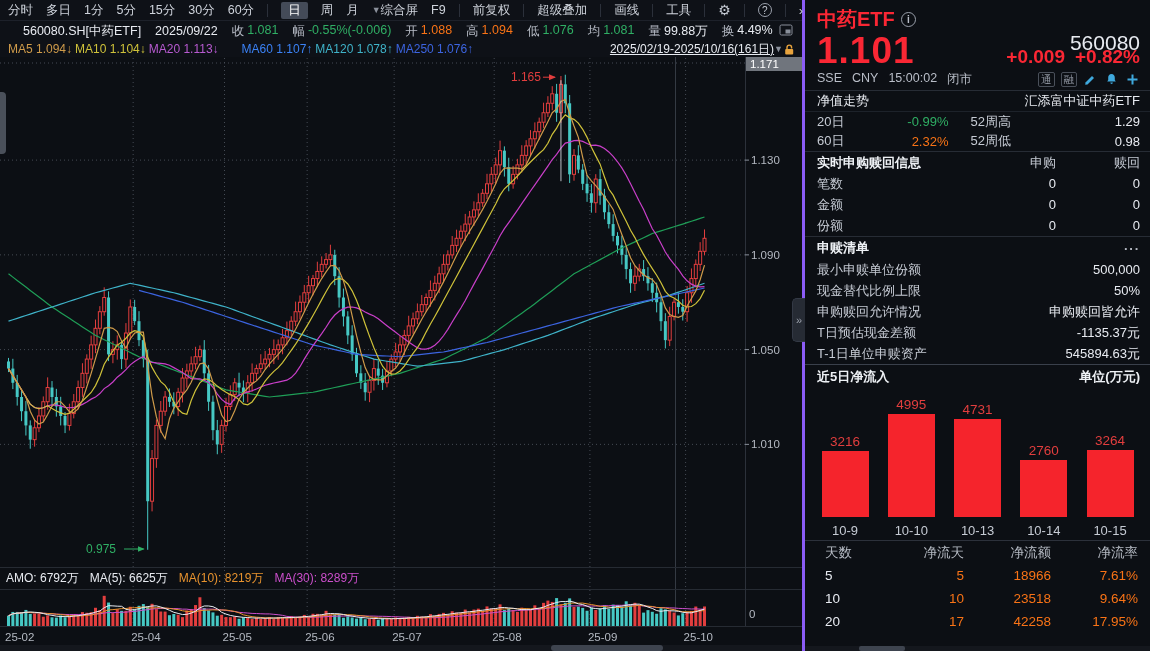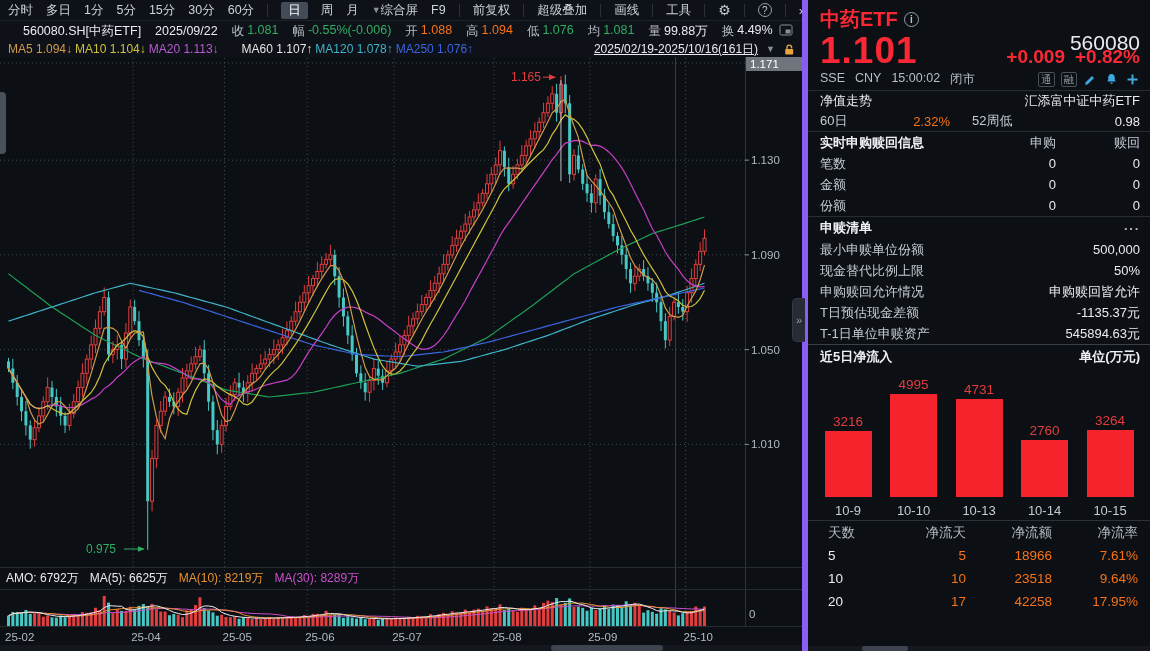--- a/index.html
+++ b/index.html
@@ -18,29 +18,29 @@
   .gear{font-size:14px;color:#c3c8d1;}
   .chev{font-size:13px;color:#c3c8d1;}
   .quoterow{position:relative;z-index:2;height:20px;display:flex;align-items:center;gap:14px;background:#0e1117;padding:0 23px;white-space:nowrap;}
   .sym{color:#e8ebf1;font-size:12.5px;}
   .qdate{color:#e8ebf1;font-size:12.5px;}
   .qf{display:flex;gap:3px;font-size:12.5px;}
   .qlbl{color:#b9bec8;}
   .c-red{color:#f97316;} .c-green{color:#2fae64;} .c-white{color:#e8ebf1;}
   .marow{position:relative;z-index:2;height:16px;display:flex;justify-content:space-between;align-items:center;background:#0e1117;padding:0 6px 0 8px;font-size:12px;}
   .ma-items{display:flex;gap:3px;white-space:nowrap;}
-  .range-ctl{display:flex;align-items:center;gap:8px;cursor:pointer;}
+  .range-ctl{display:flex;align-items:center;gap:0;cursor:pointer;}
   .range-text{color:#e8ebf1;text-decoration:underline;font-size:12px;}
   .vol-legend{position:absolute;z-index:2;left:6px;top:570px;display:flex;gap:11px;font-size:12px;white-space:nowrap;}
   .left-grip{position:absolute;z-index:3;left:0;top:92px;width:6px;height:62px;background:#565c66;border-radius:0 4px 4px 0;opacity:.85;}
   .hscroll{position:absolute;z-index:3;left:0;top:645px;width:802px;height:6px;background:#14171d;}
   .hscroll .thumb{position:absolute;left:551px;top:0;width:112px;height:6px;background:#3e444f;border-radius:3px;}
   .collapse-tab{position:absolute;z-index:4;left:792px;top:298px;width:13px;height:44px;background:#262b34;border:1px solid #333945;border-right:none;border-radius:5px 0 0 5px;color:#9aa0ab;font-size:11px;display:flex;align-items:center;justify-content:center;cursor:pointer;}
   
-  .panel{position:absolute;left:802px;top:0;width:348px;height:651px;background:#0c0f14;border-left:6px solid #8b5cf6;display:flex;flex-direction:column;}
+  .panel{position:absolute;left:802px;top:0;width:348px;height:651px;background:#0c0f14;border-left:3px solid #8b5cf6;display:flex;flex-direction:column;}
   .p-head{padding:6px 10px 0 12px;}
   .p-title-row{display:flex;justify-content:space-between;align-items:center;height:26px;}
   .p-name-wrap{display:flex;align-items:center;gap:6px;}
   .p-name{color:#fa2734;font-size:20px;font-weight:bold;}
   .info-ic{display:inline-flex;width:15px;height:15px;border:1.5px solid #9aa0ab;border-radius:50%;color:#b9bec8;font-size:10px;align-items:center;justify-content:center;font-weight:bold;}
   .p-code{color:#e8ebf1;font-size:21px;margin-top:47px;}
   .p-price-row{display:flex;justify-content:space-between;align-items:flex-end;height:36px;}
   .p-price{color:#fa2734;font-size:37px;font-weight:bold;line-height:.88;letter-spacing:1px;}
   .p-chg{display:flex;gap:10px;color:#fa2734;font-size:19px;font-weight:bold;}
   .p-info-row{display:flex;justify-content:space-between;align-items:center;height:22px;color:#b9bec8;font-size:12.5px;}
@@ -710,21 +710,21 @@
             <rect x="1" y="1" width="12" height="10" rx="1.5" fill="none" stroke="#8a909b"></rect>
             <rect x="6.5" y="5.5" width="5" height="4" fill="#8a909b"></rect>
           </svg></span>
       </div>
 
     <div class="marow">
       <div class="ma-items" id="ma-items">
           <span style="color: rgb(207, 155, 74);">MA5 1.094↓</span>
           <span style="color: rgb(207, 194, 58);">MA10 1.104↓</span>
           <span style="color: rgb(184, 90, 209);">MA20 1.113↓</span>
-          <span style="color: #e5e5e5; padding-left: 20px;">MA60 1.107↑</span>
+          <span style="color: #3b82f6; padding-left: 20px;">MA60 1.107↑</span>
           <span style="color: rgb(63, 179, 201);">MA120 1.078↑</span>
           <span style="color: rgb(60, 100, 224);">MA250 1.076↑</span>
         </div>
       <div class="range-ctl">
         <span class="range-text">2025/02/19-2025/10/16(161日)</span>
         <span class="caret">▼</span>
         <svg width="13" height="13">
             <path d="M4 6 V4.4 A2.3 2.3 0 0 1 8.6 4.4 V5.6" stroke="#e8a33d" stroke-width="1.4" fill="none"></path>
             <rect x="2.2" y="6" width="8" height="5.6" rx="1" fill="#e8a33d"></rect>
           </svg>
@@ -788,20 +788,26 @@
               </svg>
             </span>
         </span>
       </div>
     </div>
 
     <div class="prow sec-top">
       <span class="val">净值走势</span>
       <span class="val">汇添富中证中药ETF</span>
     </div>
+    <div class="nav4" style="border-top:1px solid #1d222a">
+      <span class="lbl">20日</span>
+      <span class="v c-green">-0.99%</span>
+      <span class="lbl">52周高</span>
+      <span class="v2 val">1.29</span>
+    </div>
     <div class="nav4">
       <span class="lbl">60日</span>
       <span class="v c-red">2.32%</span>
       <span class="lbl">52周低</span>
       <span class="v2 val">0.98</span>
     </div>
 
     <div class="rt3 sec-top" style="height:22px">
       <span class="bold">实时申购赎回信息</span>
       <span class="h">申购</span>

